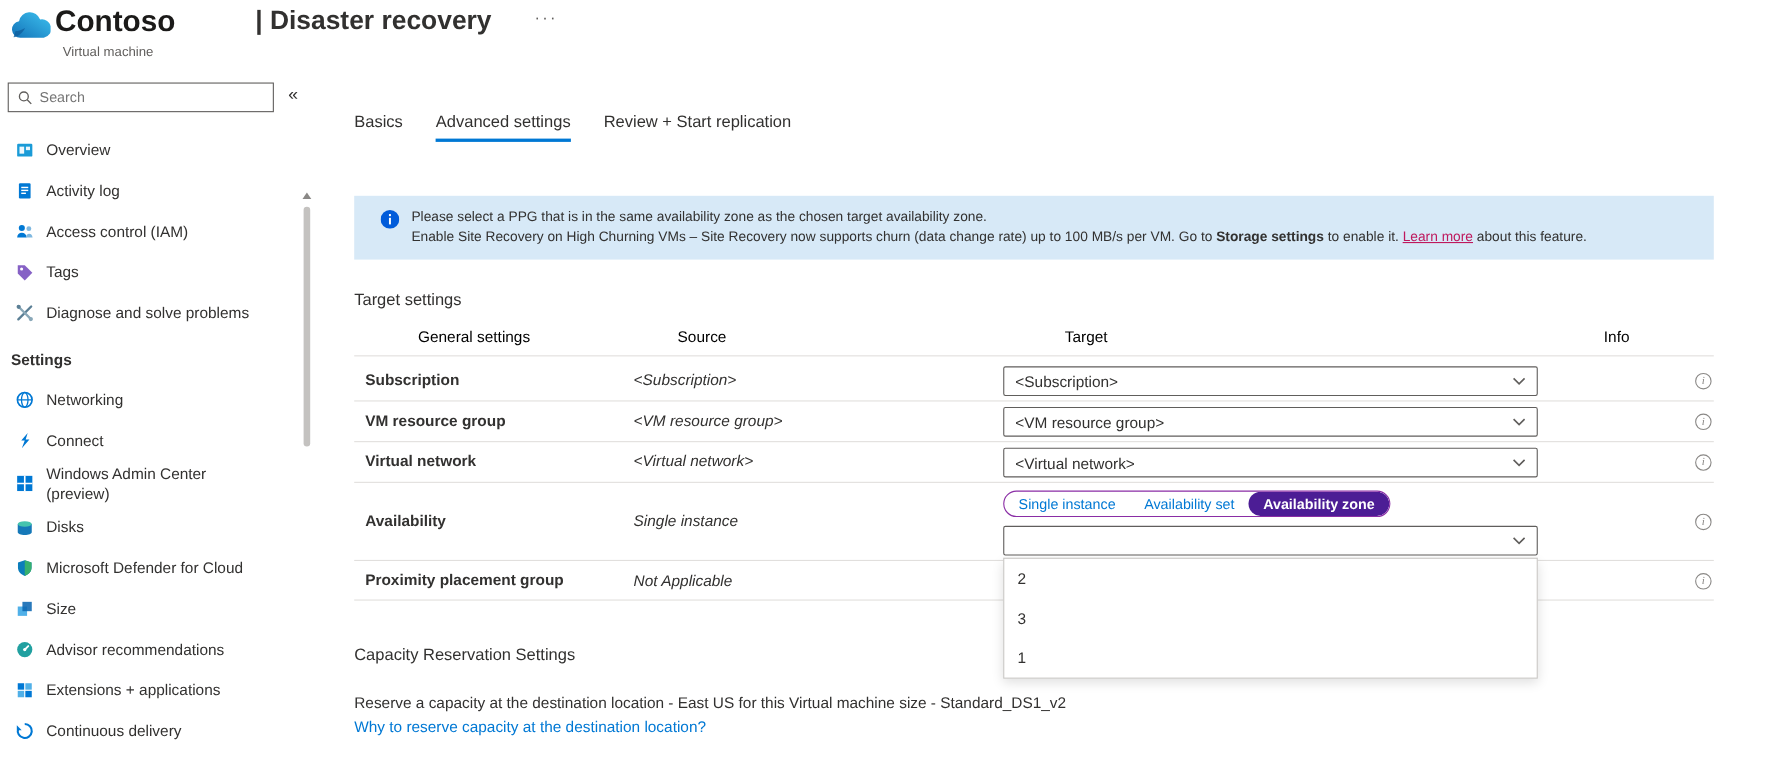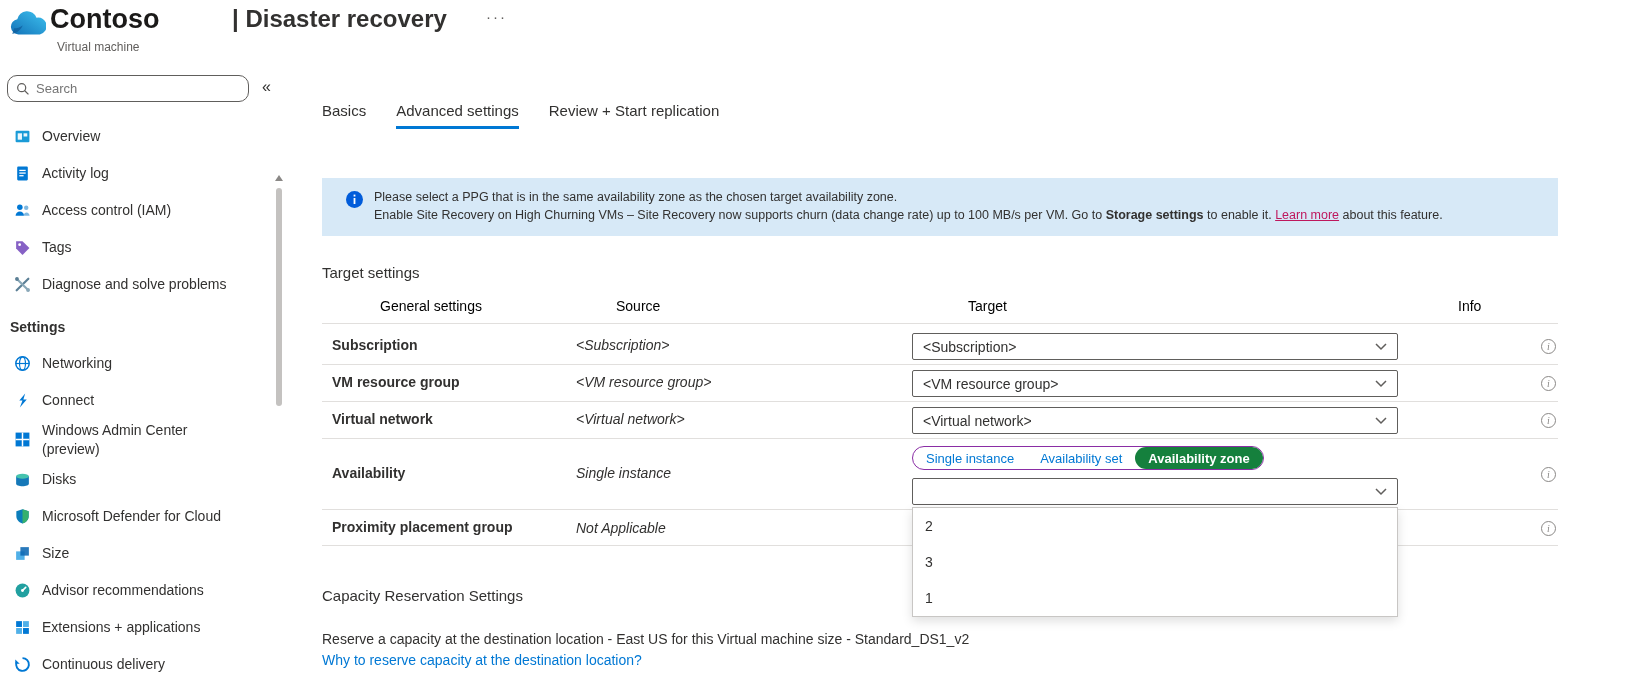--- a/index.html
+++ b/index.html
@@ -9,21 +9,21 @@
 
   
   .logo { position:absolute; left:8px; top:7px; width:38px; height:32px; }
   .app-title { position:absolute; left:50px; top:4px; font-size:27px; font-weight:700; color:#1b1a19; }
   .app-subtitle { position:absolute; left:57px; top:40px; font-size:12px; color:#605e5c; }
   .page-title { position:absolute; left:232px; top:5px; font-size:24px; font-weight:700; color:#323130; }
   .header-more { position:absolute; left:486px; top:8px; font-size:15px; color:#605e5c; letter-spacing:2px; }
 
   
   .sidebar { position:absolute; left:0; top:70px; width:284px; bottom:0; }
-  .search-box { position:absolute; left:7px; top:5px; width:242px; height:27px; border:1px solid #605e5c; border-radius:10px; background:#fff; display:flex; align-items:center; gap:6px; padding:0 8px; }
+  .search-box { position:absolute; left:7px; top:5px; width:242px; height:27px; border:1px solid #605e5c; border-radius:0; background:#fff; display:flex; align-items:center; gap:6px; padding:0 8px; }
   .search-box svg { flex:0 0 auto; }
   .search-box input { border:none; outline:none; width:100%; font-size:13px; color:#323130; font-family:inherit; background:transparent; }
   .collapse { position:absolute; left:262px; top:8px; font-size:16px; color:#323130; cursor:pointer; }
   .scroll-thumb { position:absolute; left:276px; top:118px; width:6px; height:218px; background:#c4c2c0; border-radius:3px; }
   .scroll-arrow { position:absolute; left:275px; top:105px; width:0; height:0; border-left:4px solid transparent; border-right:4px solid transparent; border-bottom:6px solid #8a8886; }
   .menu { position:absolute; left:0; top:48px; width:252px; }
   .menu-item { display:flex; align-items:center; gap:11px; min-height:37px; padding:2px 6px 2px 14px; font-size:14px; color:#323130; cursor:pointer; line-height:1.35; }
   .menu-item .mi-icon { width:17px; height:17px; flex:0 0 17px; }
   .section-head { font-weight:700; font-size:14px; color:#323130; padding:16px 0 10px 10px; }
 
@@ -45,21 +45,21 @@
   .hline { position:absolute; left:322px; width:1236px; height:1px; background:#e1dfdd; }
   .row-label { position:absolute; left:332px; font-size:14px; font-weight:700; color:#323130; }
   .row-source { position:absolute; left:576px; font-size:14px; font-style:italic; color:#323130; }
   .ddl { position:absolute; left:912px; width:486px; height:27px; border:1px solid #605e5c; border-radius:2px; background:#fff; display:flex; align-items:center; justify-content:space-between; padding:0 10px; font-size:14px; color:#323130; cursor:pointer; }
   .info-i { position:absolute; left:1541px; width:15px; height:15px; border:1px solid #8a8886; border-radius:50%; color:#8a8886; font-size:10px; display:flex; align-items:center; justify-content:center; font-family:"Liberation Serif",serif; font-style:italic; }
   .info-i::after { content:"i"; }
 
   
   .pill-group { position:absolute; left:912px; top:446px; height:24px; border:1.5px solid #8a2da5; border-radius:13px; display:inline-flex; align-items:stretch; background:#fff; overflow:hidden; }
   .pill { display:flex; align-items:center; padding:0 13px; font-size:13px; color:#0078d4; cursor:pointer; white-space:nowrap; }
-  .pill.selected { background:#15803d; color:#fff; font-weight:700; border-radius:13px; }
+  .pill.selected { background:#4c1d95; color:#fff; font-weight:700; border-radius:13px; }
 
   
   .ddl-list { position:absolute; left:912px; top:507px; width:486px; background:#fff; border:1px solid #c8c6c4; box-shadow:0 4px 10px rgba(0,0,0,.13); z-index:6; }
   .ddl-option { height:36px; display:flex; align-items:center; padding:0 12px; font-size:14px; color:#323130; cursor:pointer; }
 
   
   .cap-desc { position:absolute; left:322px; top:631px; font-size:14px; color:#323130; }
   .cap-link { position:absolute; left:322px; top:652px; font-size:14px; color:#0078d4; cursor:pointer; }
 </style>
 </head>

